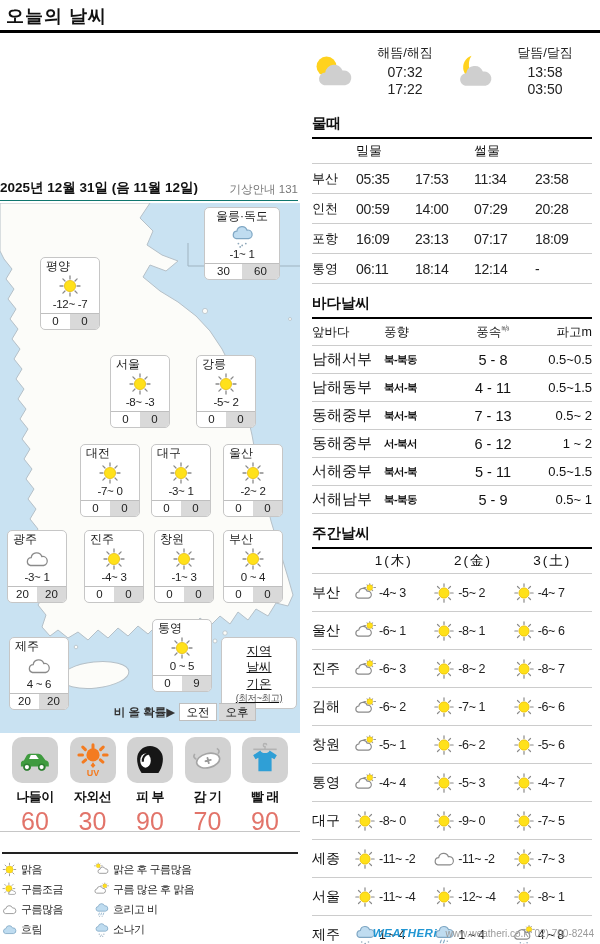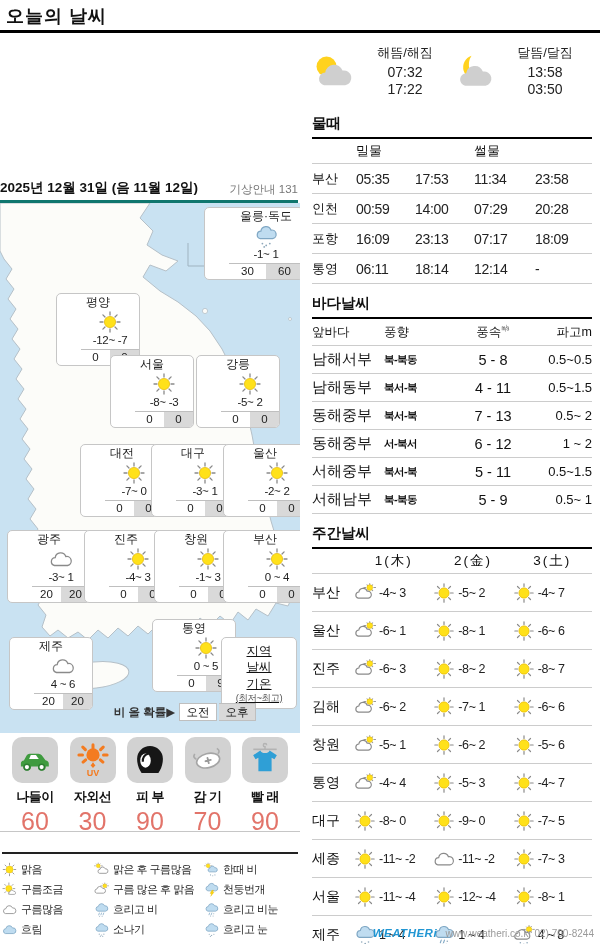--- a/index.html
+++ b/index.html
@@ -3,26 +3,26 @@
 <meta charset="utf-8">
 <style>
   html,body{margin:0;padding:0;background:#fff;}
   .page{position:relative;width:600px;height:944px;background:#fff;overflow:hidden;
         font-family:"Liberation Sans","DejaVu Sans",sans-serif;color:#111;}
   
   .page-title{position:absolute;top:4px;left:6px;font-size:18px;font-weight:800;letter-spacing:1px;}
   .title-rule{position:absolute;top:30px;left:0;width:600px;height:3px;background:#000;}
   
   .dateline{position:absolute;top:179px;left:0;width:298px;display:flex;justify-content:space-between;
-            align-items:flex-end;border-bottom:6px solid #0f766e;padding-bottom:3px;}
+            align-items:flex-end;border-bottom:1px solid #0f766e;padding-bottom:3px;}
   .dateline .d{font-size:13.5px;font-weight:700;}
   .dateline .n{font-size:11.5px;color:#777;}
   .map{position:absolute;top:203px;left:0;width:300px;height:530px;background:#c9e2f2;overflow:hidden;}
   .map svg.geo{position:absolute;left:0;top:0;}
-  .card{position:absolute;background:#fff;border:1px solid #c6c6c6;border-radius:5px;text-align:center;color:#222;padding-left:24px;}
+  .card{position:absolute;background:#fff;border:1px solid #c6c6c6;border-radius:5px;text-align:center;color:#222;}
   .card .nm{text-align:left;padding:2px 0 0 5px;font-size:12px;line-height:1.1;}
   .card .nm.ctr{text-align:center;padding-left:0;}
   .card svg.wi{width:24px;height:24px;display:block;margin:1px auto 0;}
   .card .tp{font-size:11.5px;line-height:1.15;letter-spacing:-0.3px;}
   .card .pr{display:flex;border-top:1px solid #bfbfbf;margin-top:2px;}
   .card .pr span{flex:1;font-size:11.5px;padding:1px 0 2px;}
   .card .pr .pm{background:#d9d9d9;border-radius:0 0 4px 0;}
   .lgbox{position:absolute;left:221px;top:434px;width:74px;background:#fff;border:1px solid #c6c6c6;
          border-radius:5px;text-align:center;font-size:12.5px;line-height:1.3;padding:5px 0 4px;text-decoration:underline;}
   .lgbox .lb4{font-size:9.5px;color:#555;letter-spacing:-0.5px;}
@@ -291,21 +291,21 @@
       <div class="nm ctr">울릉·독도</div>
       <svg class="wi" viewBox="0 0 24 24">
           <use href="#i-cloudy-snow"></use>
         </svg>
       <div class="tp">-1~ 1</div>
       <div class="pr">
         <span>30</span>
         <span class="pm">60</span>
       </div>
     </div>
-    <div class="card" style="left:56px;top:54px;width:58px;margin-top:36px;">
+    <div class="card" style="left:40px;top:54px;width:58px;">
       <div class="nm">평양</div>
       <svg class="wi" viewBox="0 0 24 24">
           <use href="#i-sunny"></use>
         </svg>
       <div class="tp">-12~ -7</div>
       <div class="pr">
         <span>0</span>
         <span class="pm">0</span>
       </div>
     </div>
@@ -537,46 +537,20 @@
         <svg viewBox="0 0 24 24">
             <use href="#i-cloudy-rain"></use>
           </svg>
         <span class="ll">흐리고 비</span>
       </div>
       <div class="litem">
         <svg viewBox="0 0 24 24">
             <use href="#i-shower"></use>
           </svg>
         <span class="ll">소나기</span>
-      </div>
-    </div>
-    <div class="lcol lcol3">
-      <div class="litem">
-        <svg viewBox="0 0 24 24">
-            <use href="#i-once-rain"></use>
-          </svg>
-        <span class="ll">한때 비</span>
-      </div>
-      <div class="litem">
-        <svg viewBox="0 0 24 24">
-            <use href="#i-thunder"></use>
-          </svg>
-        <span class="ll">천둥번개</span>
-      </div>
-      <div class="litem">
-        <svg viewBox="0 0 24 24">
-            <use href="#i-rain-snow"></use>
-          </svg>
-        <span class="ll">흐리고 비눈</span>
-      </div>
-      <div class="litem">
-        <svg viewBox="0 0 24 24">
-            <use href="#i-cloudy-snow"></use>
-          </svg>
-        <span class="ll">흐리고 눈</span>
       </div>
     </div>
   </div>
 
   <div class="right-col">
     <div class="astro">
       <div class="astro-item">
         <svg viewBox="0 0 24 24">
             <use href="#i-sun-behind-cloud"></use>
           </svg>

